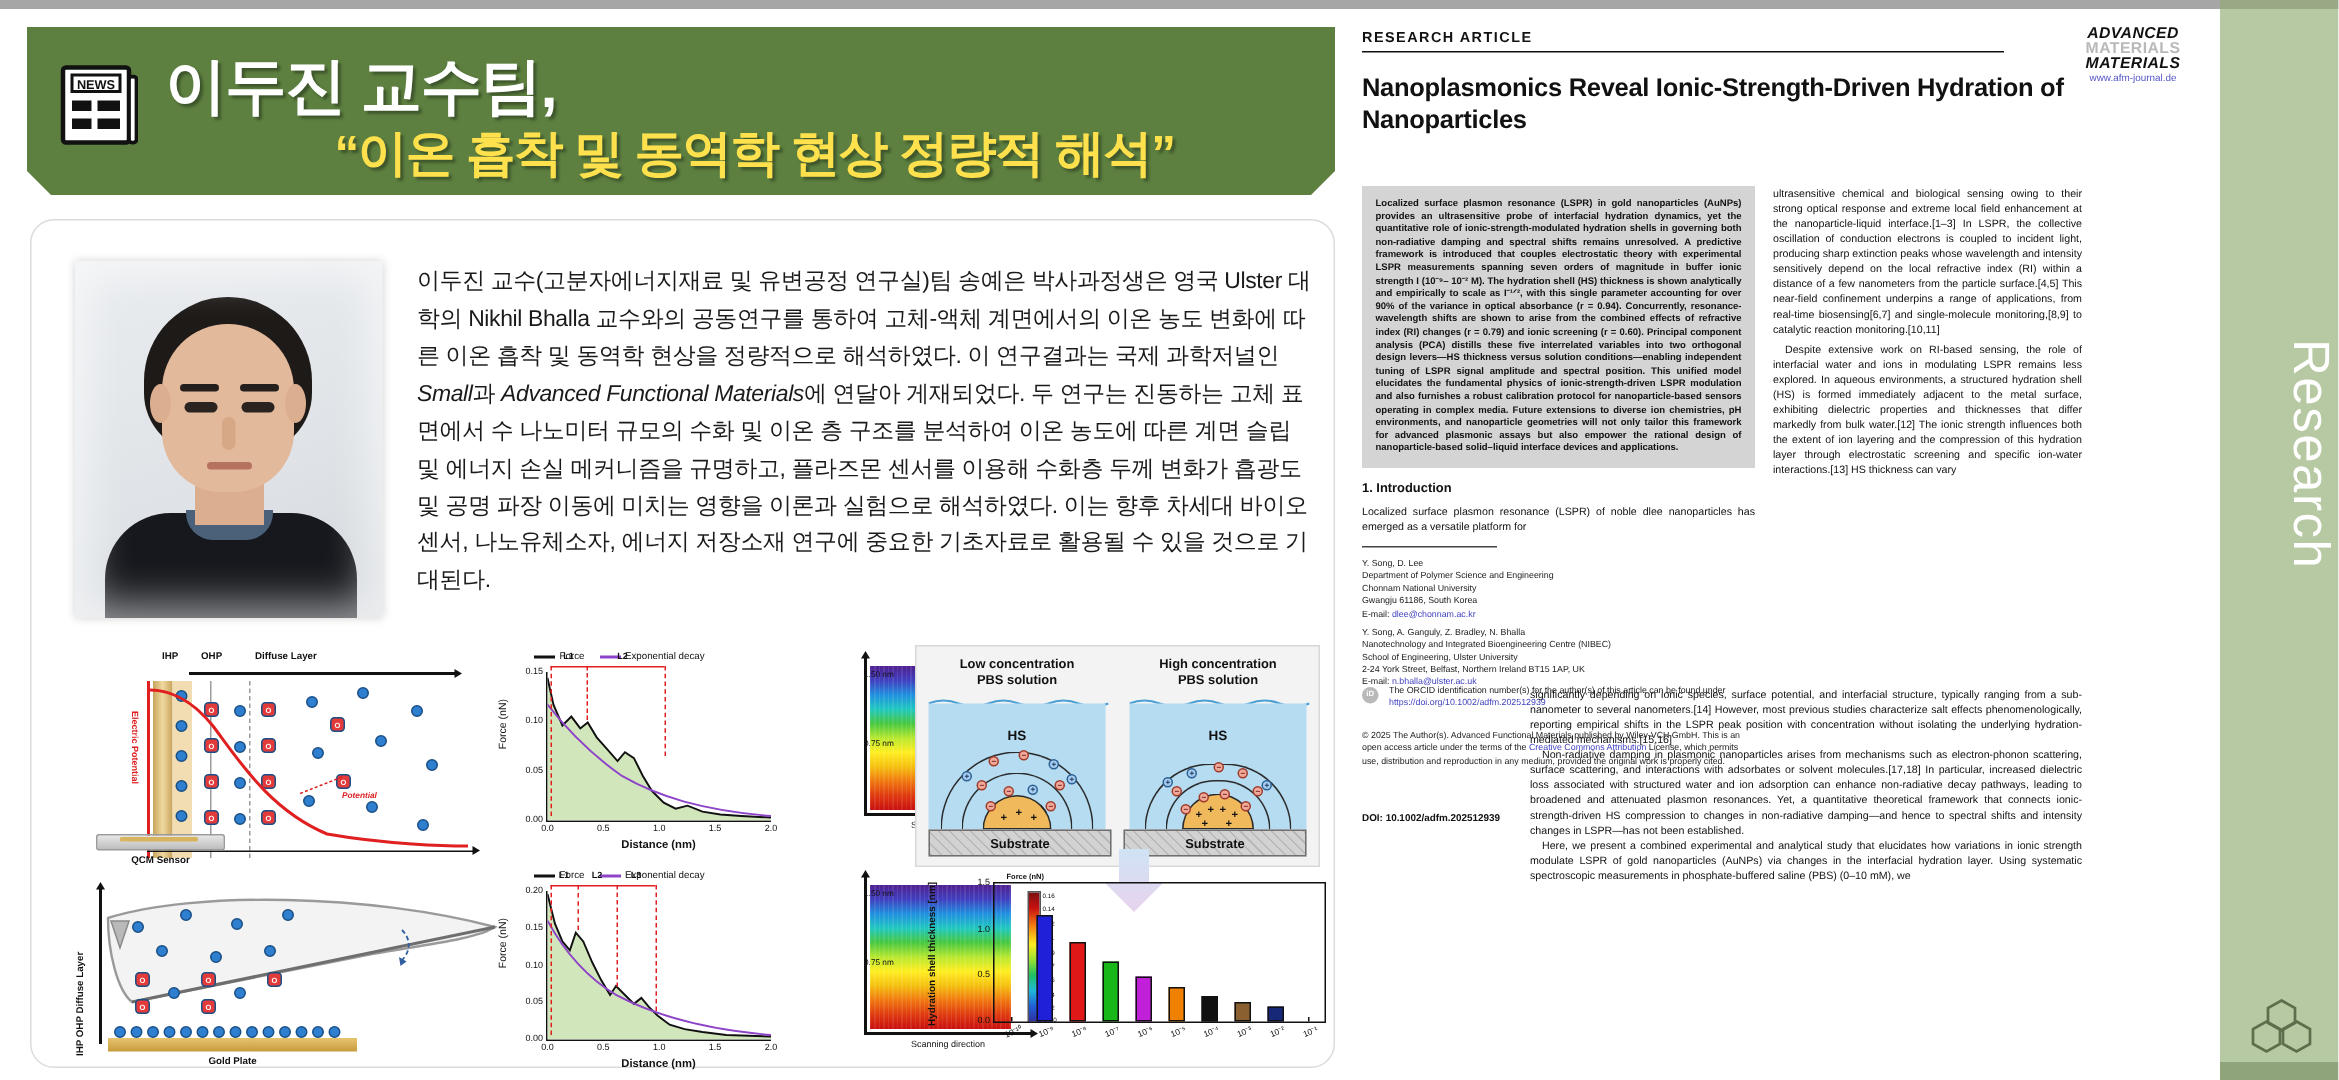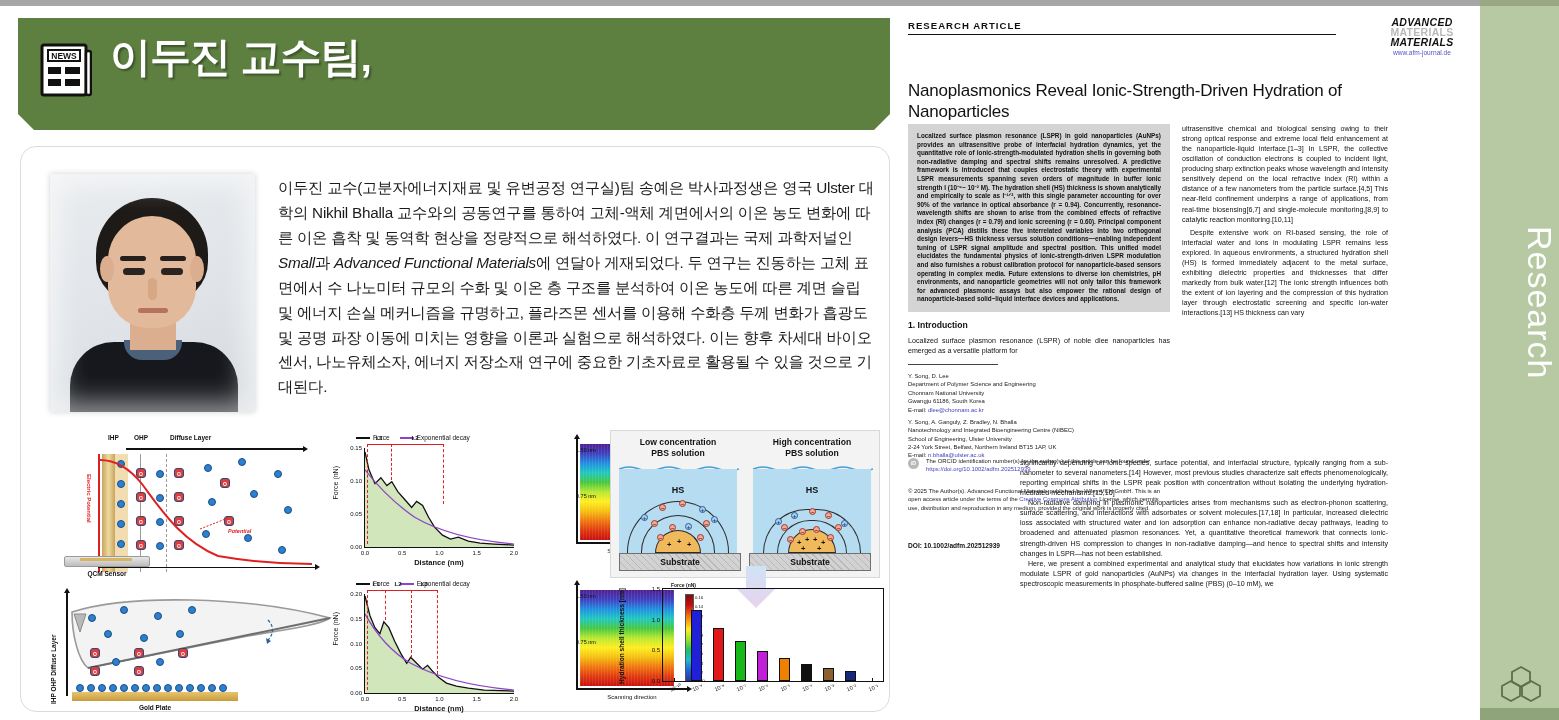--- a/index.html
+++ b/index.html
@@ -189,21 +189,21 @@
   
   .paper { position:absolute; left:900px; top:6px; width:580px; height:714px; background:#fff; padding:0; }
   .paper-inner { position:absolute; left:8px; top:14px; width:428px; }
   .ra-label { font-size:9.6px; font-weight:bold; letter-spacing:1px; color:#111; }
   .ra-rule { margin-top:3px; height:1.4px; background:#111; width:428px; }
   .afm-logo { position:absolute; left:470px; top:10px; width:104px; text-align:center; }
   .afm-l1 { font-size:10.5px; font-weight:bold; font-style:italic; color:#111; letter-spacing:.3px; }
   .afm-l2 { font-size:10.5px; font-weight:bold; color:#b9b9b9; letter-spacing:.3px; margin-top:-2px; }
   .afm-l3 { font-size:10.5px; font-weight:bold; font-style:italic; color:#111; letter-spacing:.3px; margin-top:-2px; }
   .afm-url { font-size:6.6px; color:#5555c8; margin-top:1px; }
-  .paper-title { position:absolute; left:8px; top:42px; width:480px; font-size:17px; font-weight:normal; line-height:1.26; color:#111; letter-spacing:-0.2px;margin-top:32px; }
+  .paper-title { position:absolute; left:8px; top:42px; width:480px; font-size:17px; font-weight:bold; line-height:1.26; color:#111; letter-spacing:-0.2px; }
   .paper-authors { position:absolute; left:8px; top:92px; width:500px; font-size:9.6px; font-style:italic; font-weight:bold; color:#222; }
 
   .abs-box { position:absolute; left:8px; top:118px; width:262px; background:#d4d4d4; padding:8px 9px; }
   .abs-text { font-size:6.35px; line-height:1.355; font-weight:bold; color:#111; text-align:justify; }
 
   .intro-h { position:absolute; left:8px; top:314px; font-size:8.6px; font-weight:bold; color:#111; }
   .intro-p { position:absolute; left:8px; top:330px; width:262px; font-size:7.1px; line-height:1.42; color:#111; text-align:justify; }
   .affil-rule { position:absolute; left:8px; top:358px; width:90px; height:0.9px; background:#444; }
   .affil { position:absolute; left:8px; top:366px; width:262px; font-size:5.9px; line-height:1.42; color:#222; }
   .affil a { color:#4343c0; text-decoration:none; }
@@ -241,20 +241,21 @@
         <rect x="2" y="3" width="44" height="50" rx="2" fill="#fff" stroke="#111" stroke-width="3"></rect>
         <rect x="46" y="9" width="5" height="44" rx="2" fill="#fff" stroke="#111" stroke-width="2.5"></rect>
         <rect x="8" y="8" width="32" height="11" fill="#fff" stroke="#111" stroke-width="2"></rect>
         <text x="24" y="17" font-size="8.5" font-weight="bold" text-anchor="middle" fill="#111" font-family="Liberation Sans, sans-serif">NEWS</text>
         <rect x="8" y="25" width="13" height="7" fill="#111"></rect>
         <rect x="25" y="25" width="15" height="7" fill="#111"></rect>
         <rect x="8" y="37" width="13" height="7" fill="#111"></rect>
         <rect x="25" y="37" width="15" height="7" fill="#111"></rect>
       </svg>
       <div class="banner-line1">이두진 교수팀,</div>
+      <div class="banner-line2">“이온 흡착 및 동역학 현상 정량적 해석”</div>
     </div>
   </div>
 
   <div class="content-card"></div>
 
   <div class="photo-frame">
     <div class="photo-bg"></div>
     <div class="ph-body"></div>
     <div class="ph-collar"></div>
     <div class="ph-neck"></div>

